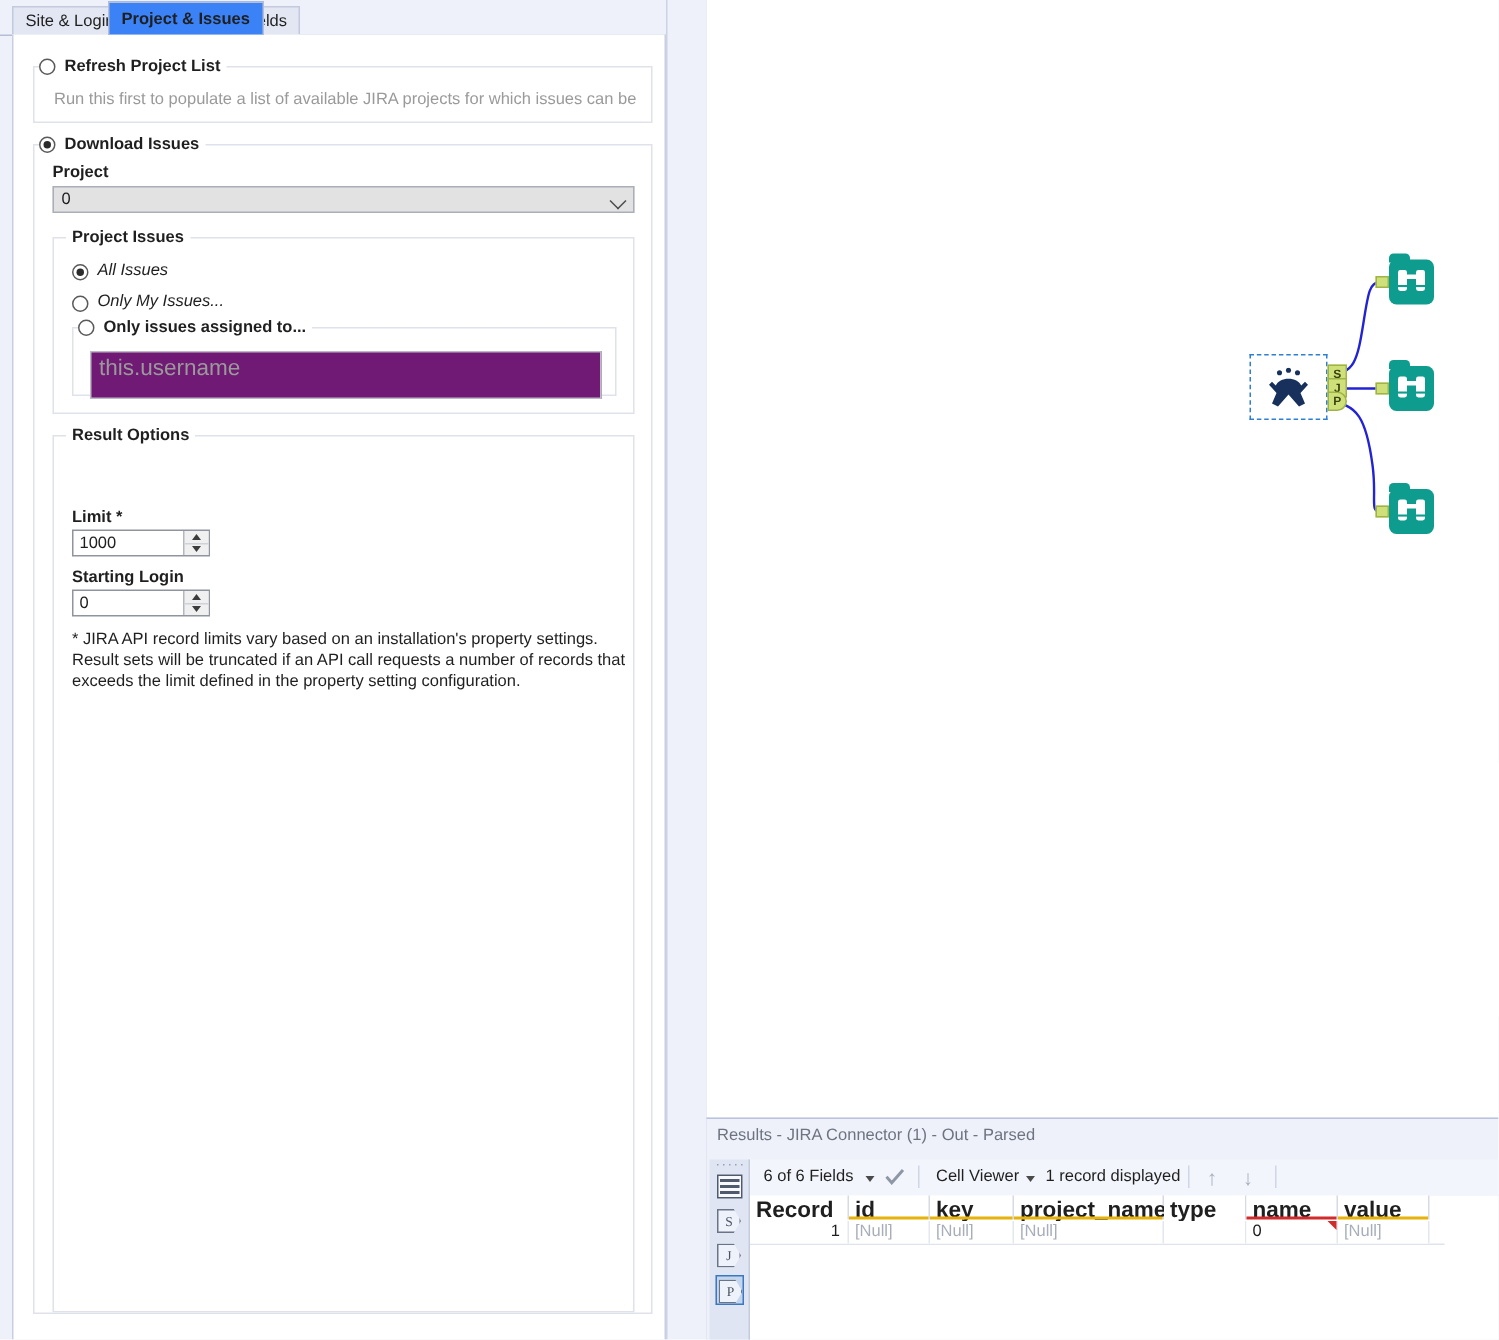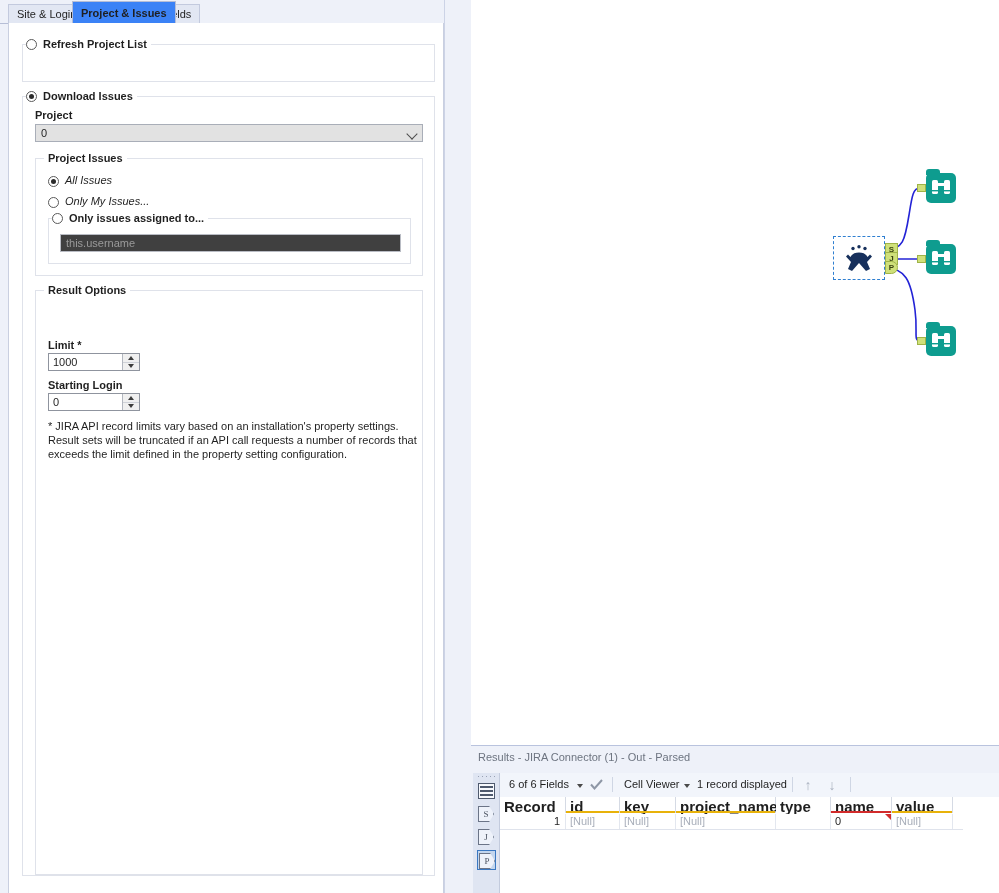--- a/index.html
+++ b/index.html
@@ -116,25 +116,25 @@
   .combo .chev {
     position: absolute; right: 6px; top: 5px;
     width: 7px; height: 7px;
     border-right: 1.4px solid #4c4c4c;
     border-bottom: 1.4px solid #4c4c4c;
     transform: rotate(45deg);
   }
 
   .textbox {
     position: absolute;
-    background: #404040;
+    background: #701a75;
     border: 1px solid #b9bcc4;
     box-sizing: border-box;
-    height: 18px;
-    font-size: 11px;
+    height: 32px;
+    font-size: 15px;
     color: #9a9a9a;
   }
   .textbox .val { position: absolute; left: 5px; top: 2px; }
 
   .spinner {
     position: absolute;
     background: #ffffff;
     border: 1px solid #8f949e;
     box-sizing: border-box;
     width: 92px; height: 18px;
@@ -342,20 +342,21 @@
       </div>
     </div>
 
     <div id="panel-body">
 
       <div class="group" style="left:13px; top:21px; width:413px; height:38px;">
         <div class="group-legend withradio">
           <span>Refresh Project List</span>
         </div>
         <div class="radio" style="left:3px; top:-6px;"></div>
+        <div class="hint" style="left:13px; top:14px; width:390px;">Run this first to populate a list of available JIRA projects for which issues can be</div>
       </div>
 
       <div class="group" style="left:13px; top:73px; width:413px; height:780px;">
         <div class="group-legend withradio">
           <span>Download Issues</span>
         </div>
         <div class="radio checked" style="left:3px; top:-6px;"></div>
 
         <div class="field-label" style="left:12px; top:12px;">Project</div>
         <div class="combo" style="left:12px; top:27px; width:388px;">

